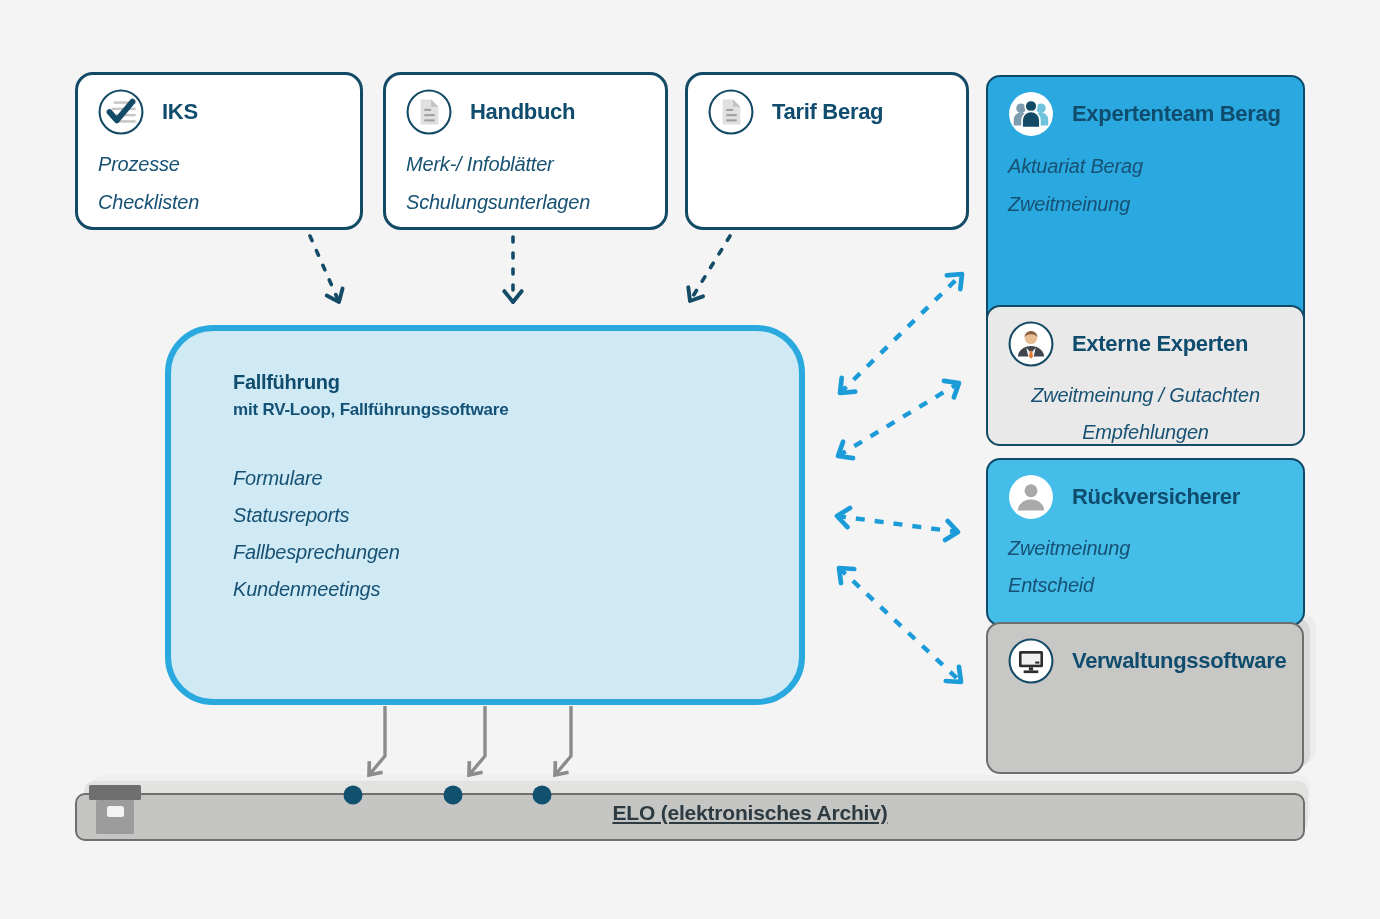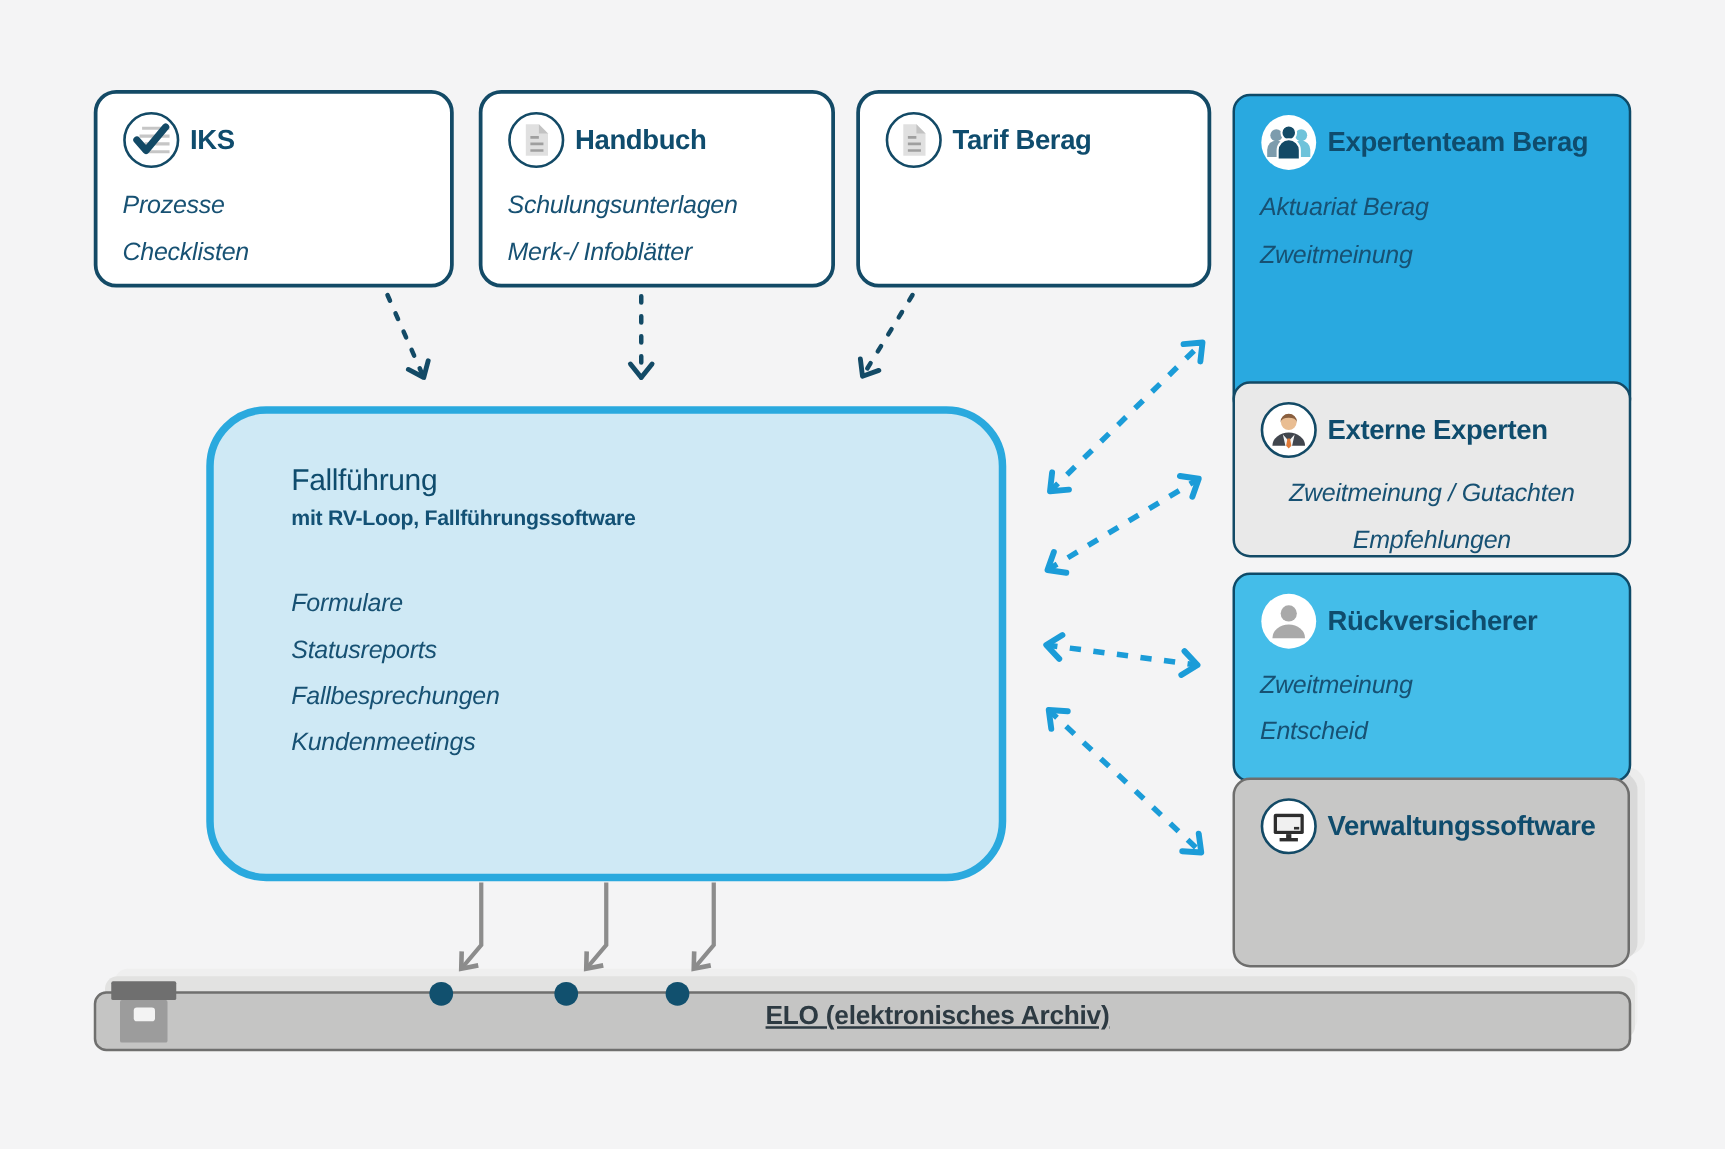--- a/index.html
+++ b/index.html
@@ -9,21 +9,21 @@
     font-family:"Liberation Sans", sans-serif;
     position:relative;
     overflow:hidden;
     color:#175173;
   }
   .stage{position:absolute;inset:0;width:1380px;height:919px;}
 
   
   .card{position:absolute;box-sizing:border-box;border-radius:18px;background:#fff;
         border:3px solid #134a66;padding:14px 20px;z-index:2;}
-  .card .title-row{display:flex;align-items:center;gap:8px;}
+  .card .title-row{display:flex;align-items:center;gap:18px;}
   .card .title{font-size:22px;font-weight:bold;color:#0f4c6d;letter-spacing:-0.3px;}
   .card .items{margin-top:10px;font-size:20px;line-height:38px;color:#175173;letter-spacing:-0.2px;}
   .card .items div{white-space:nowrap;font-style:italic;}
 
   .icon-circle{width:46px;height:46px;flex:0 0 46px;}
 
   
   #box-iks{left:75px;top:72px;width:288px;height:158px;}
   #box-handbuch{left:383px;top:72px;width:285px;height:158px;}
   #box-tarif{left:685px;top:72px;width:284px;height:158px;}
@@ -34,21 +34,21 @@
   #box-externe{left:986px;top:305px;width:319px;height:141px;background:#e9e9e9;border-color:#134a66;text-align:center;}
   #box-rueck{left:986px;top:458px;width:319px;height:168px;background:#44bde9;border-color:#0e4a68;}
   #box-verwaltung{left:986px;top:622px;width:318px;height:152px;background:#c7c7c6;border-color:#6e6e6d;}
   .ghost{position:absolute;border-radius:14px;z-index:1;}
   #ghost-verw-1{left:1000px;top:614px;width:316px;height:150px;background:#ececec;}
   #ghost-verw-2{left:994px;top:618px;width:316px;height:150px;background:#d9d9d9;}
 
   
   #box-fall{left:165px;top:325px;width:640px;height:380px;background:#cfe9f5;
             border:6px solid #2aa9de;border-radius:48px;padding:40px 0 0 62px;}
-  #box-fall .title{font-size:24px;font-weight:normal;color:#0f4c6d;letter-spacing:-0.3px;}
+  #box-fall .title{font-size:20px;font-weight:bold;color:#0f4c6d;letter-spacing:-0.3px;}
   #box-fall .subtitle{font-size:17px;font-weight:bold;color:#135175;margin-top:6px;letter-spacing:-0.2px;}
   #box-fall .items{margin-top:40px;font-size:20px;line-height:37px;color:#175173;}
 
   
   #elo-ghost-1{left:92px;top:775px;width:1218px;height:50px;background:#efefef;border-radius:10px;}
   #elo-ghost-2{left:84px;top:781px;width:1224px;height:50px;background:#e2e2e1;border-radius:10px;}
   #elo-bar{position:absolute;left:75px;top:793px;width:1230px;height:48px;box-sizing:border-box;
            background:#c5c5c4;border:2px solid #6f6f6e;border-radius:10px;z-index:2;}
   #elo-label{position:absolute;left:75px;top:801px;width:1230px;text-align:center;
              padding-left:120px;box-sizing:border-box;
@@ -92,22 +92,22 @@
         <circle cx="22" cy="22" r="20.5" fill="#ffffff" stroke="#134a66" stroke-width="2"></circle>
         <path d="M14,10 h10 l7,7 v17 h-17 z" fill="#e0e0e0"></path>
         <path d="M24,10 l7,7 h-7 z" fill="#c2c2c2"></path>
         <line x1="17.5" y1="20" x2="24" y2="20" stroke="#9f9f9f" stroke-width="2"></line>
         <line x1="17.5" y1="25" x2="27.5" y2="25" stroke="#9f9f9f" stroke-width="2"></line>
         <line x1="17.5" y1="30" x2="27.5" y2="30" stroke="#9f9f9f" stroke-width="2"></line>
       </svg>
       <span class="title">Handbuch</span>
     </div>
     <div class="items">
+      <div>Merk-/ Infoblätter</div>
       <div>Schulungsunterlagen</div>
-      <div>Merk-/ Infoblätter</div>
     </div>
   </div>
 
   <div class="card" id="box-tarif">
     <div class="title-row">
       <svg class="icon-circle" viewBox="0 0 44 44">
         <circle cx="22" cy="22" r="20.5" fill="#ffffff" stroke="#134a66" stroke-width="2"></circle>
         <path d="M14,10 h10 l7,7 v17 h-17 z" fill="#e0e0e0"></path>
         <path d="M24,10 l7,7 h-7 z" fill="#c2c2c2"></path>
         <line x1="17.5" y1="20" x2="24" y2="20" stroke="#9f9f9f" stroke-width="2"></line>

